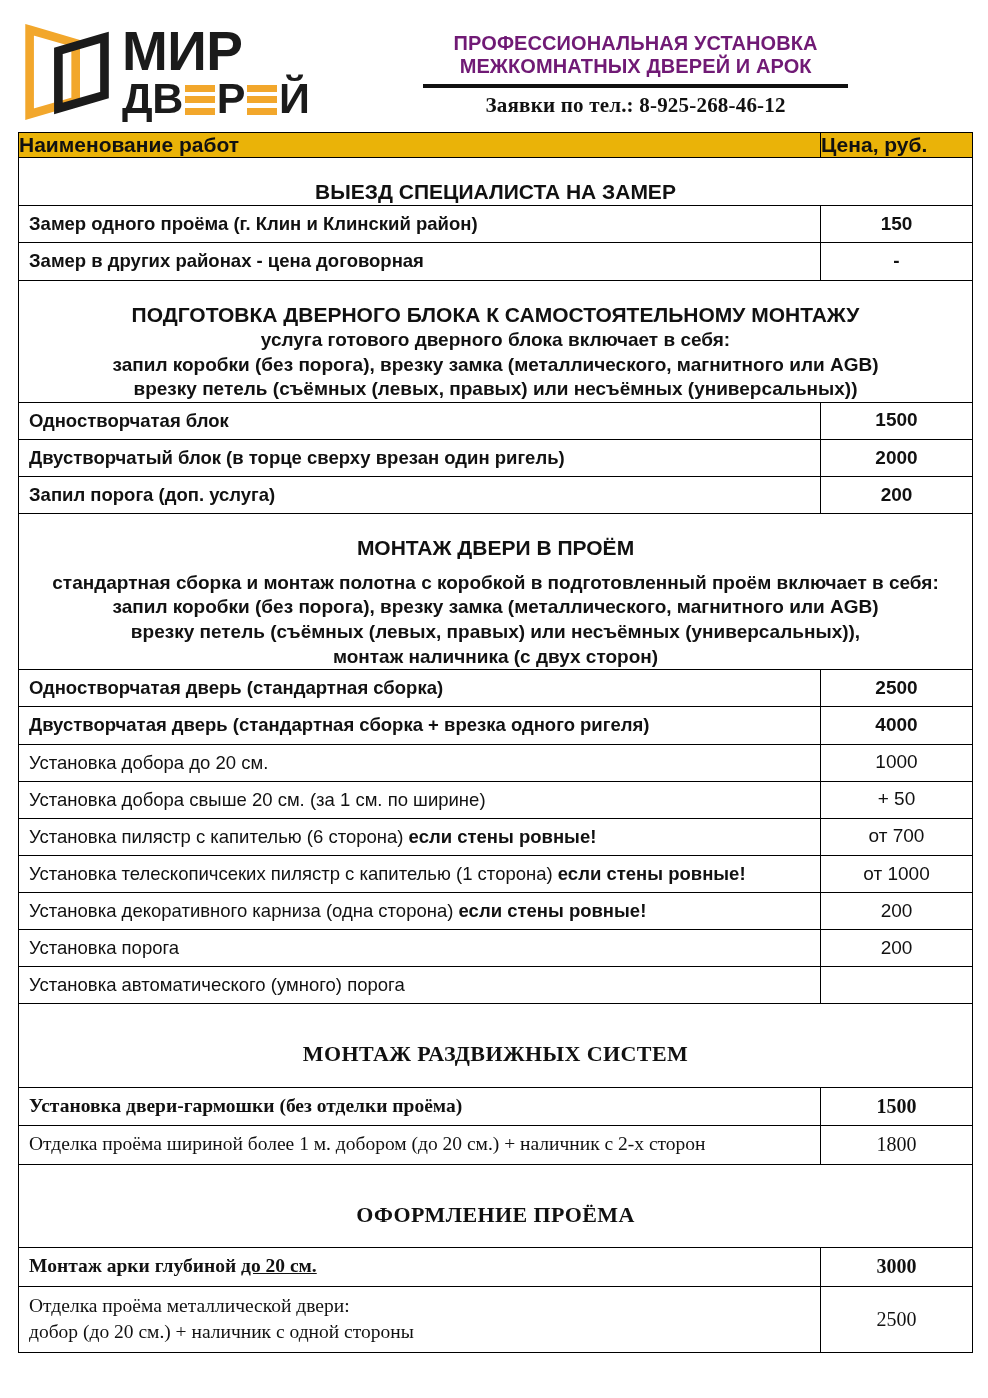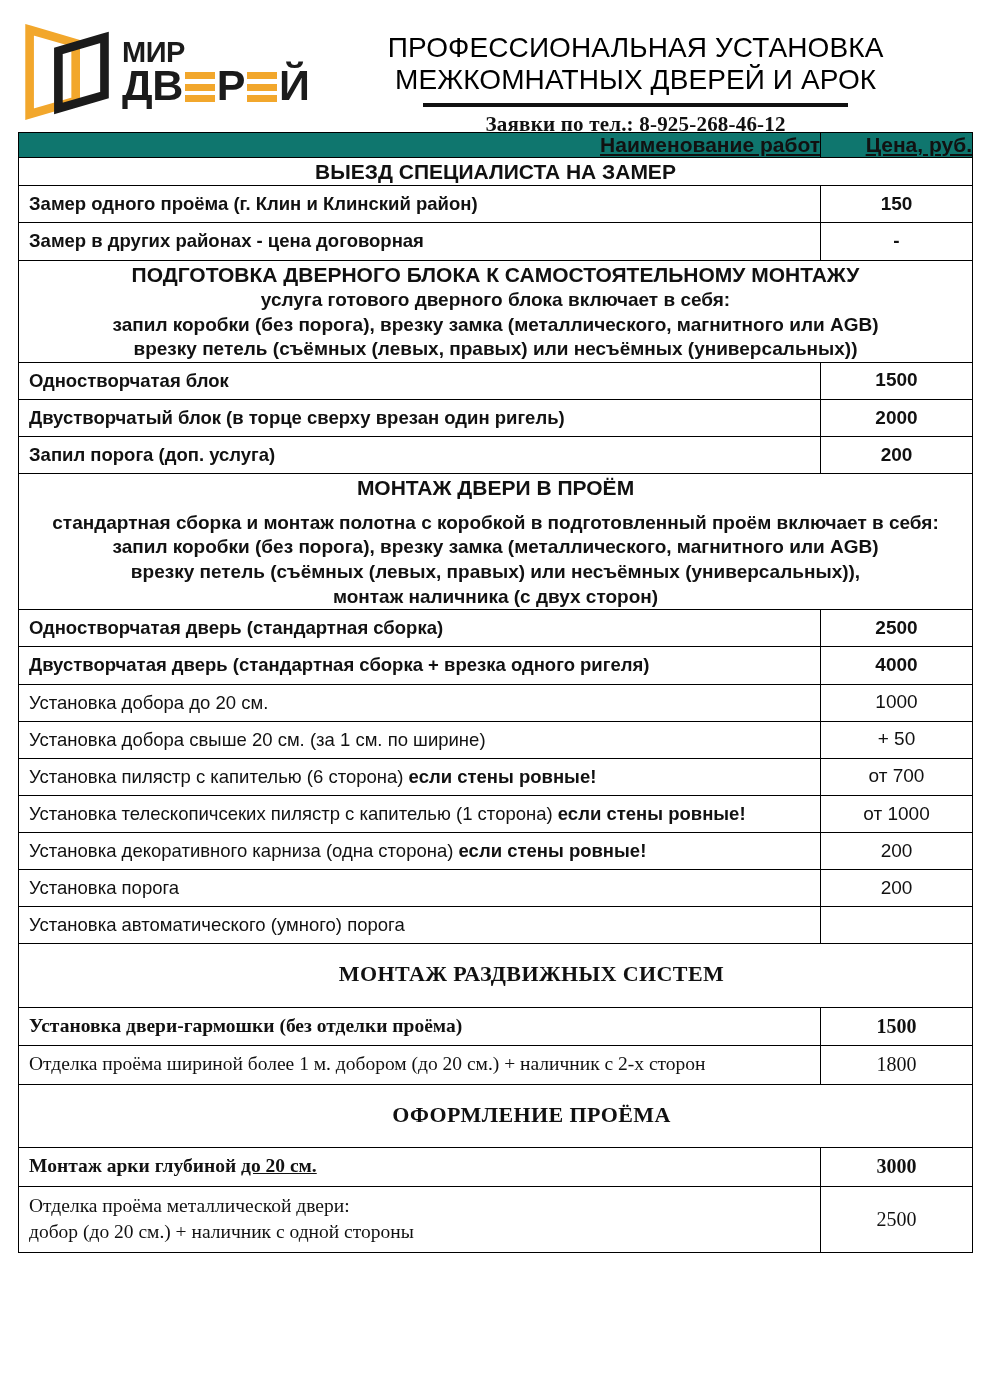--- a/index.html
+++ b/index.html
@@ -43,21 +43,21 @@
   .logo-words {
     display: flex;
     flex-direction: column;
     justify-content: center;
     line-height: 0.93;
   }
 
   .logo-line {
     font-family: "Liberation Sans", sans-serif;
     font-weight: bold;
-    font-size: 29px;
+    font-size: 55px;
     letter-spacing: -0.5px;
     color: #1b1b1b;
     white-space: nowrap;
   }
   .logo-line.l2 { font-size: 43px; }
 
   .logo-e {
     display: inline-block;
     width: 30px;
     height: 32px;
@@ -79,25 +79,25 @@
 
   .header-right {
     flex: 1 1 auto;
     text-align: center;
     padding-top: 14px;
     padding-right: 10px;
   }
 
   .hr-title {
     font-family: "Liberation Sans", sans-serif;
-    font-weight: normal;
-    font-size: 28px;
+    font-weight: bold;
+    font-size: 20px;
     line-height: 1.16;
     letter-spacing: 0.1px;
-    color: #000000;
+    color: #701a75;
   }
 
   .hr-rule {
     width: 425px;
     height: 4px;
     background: #111;
     margin: 6px auto 5px auto;
   }
 
   .hr-phone {
@@ -123,58 +123,57 @@
     border: 1.5px solid #000;
     padding: 0;
     vertical-align: middle;
   }
 
   col.c-name  { width: 802px; }
   col.c-price { width: 152px; }
 
   
   .hdr td {
-    background: #0f766e;
-    text-align: right;
+    background: #eab308;
+    text-align: left;
     font-weight: bold;
     font-size: 21px;
     padding: 7px 4px 8px 4px;
     font-family: "Liberation Sans", sans-serif;
-    text-decoration: underline;
   }
 
   
   .section-band td {
     text-align: center;
     font-weight: bold;
     font-family: "Liberation Sans", sans-serif;
     font-size: 20px;
     padding: 7px 10px 8px 10px;
     line-height: 1.3;
   }
   .section-band .sb-title {
     font-size: 21px;
     display: block;
+    margin-top: 20px;
   }
   .section-band .sb-sub {
     font-size: 19px;
     display: block;
     font-weight: bold;
   }
   .section-band .sb-gap { display: block; height: 9px; }
 
   
   .section-band.serif td,
   .section-band.serif .sb-title {
     font-family: "Liberation Serif", serif;
     font-size: 22px;
     letter-spacing: 0.4px;
     padding-top: 8px;
     padding-bottom: 9px;
-    padding-left: 36px;
   }
 
   
   .row td.name {
     padding: 6px 8px 7px 10px;
     font-size: 18.5px;
     font-family: "Liberation Sans", sans-serif;
     line-height: 1.25;
   }
   .row td.price {

